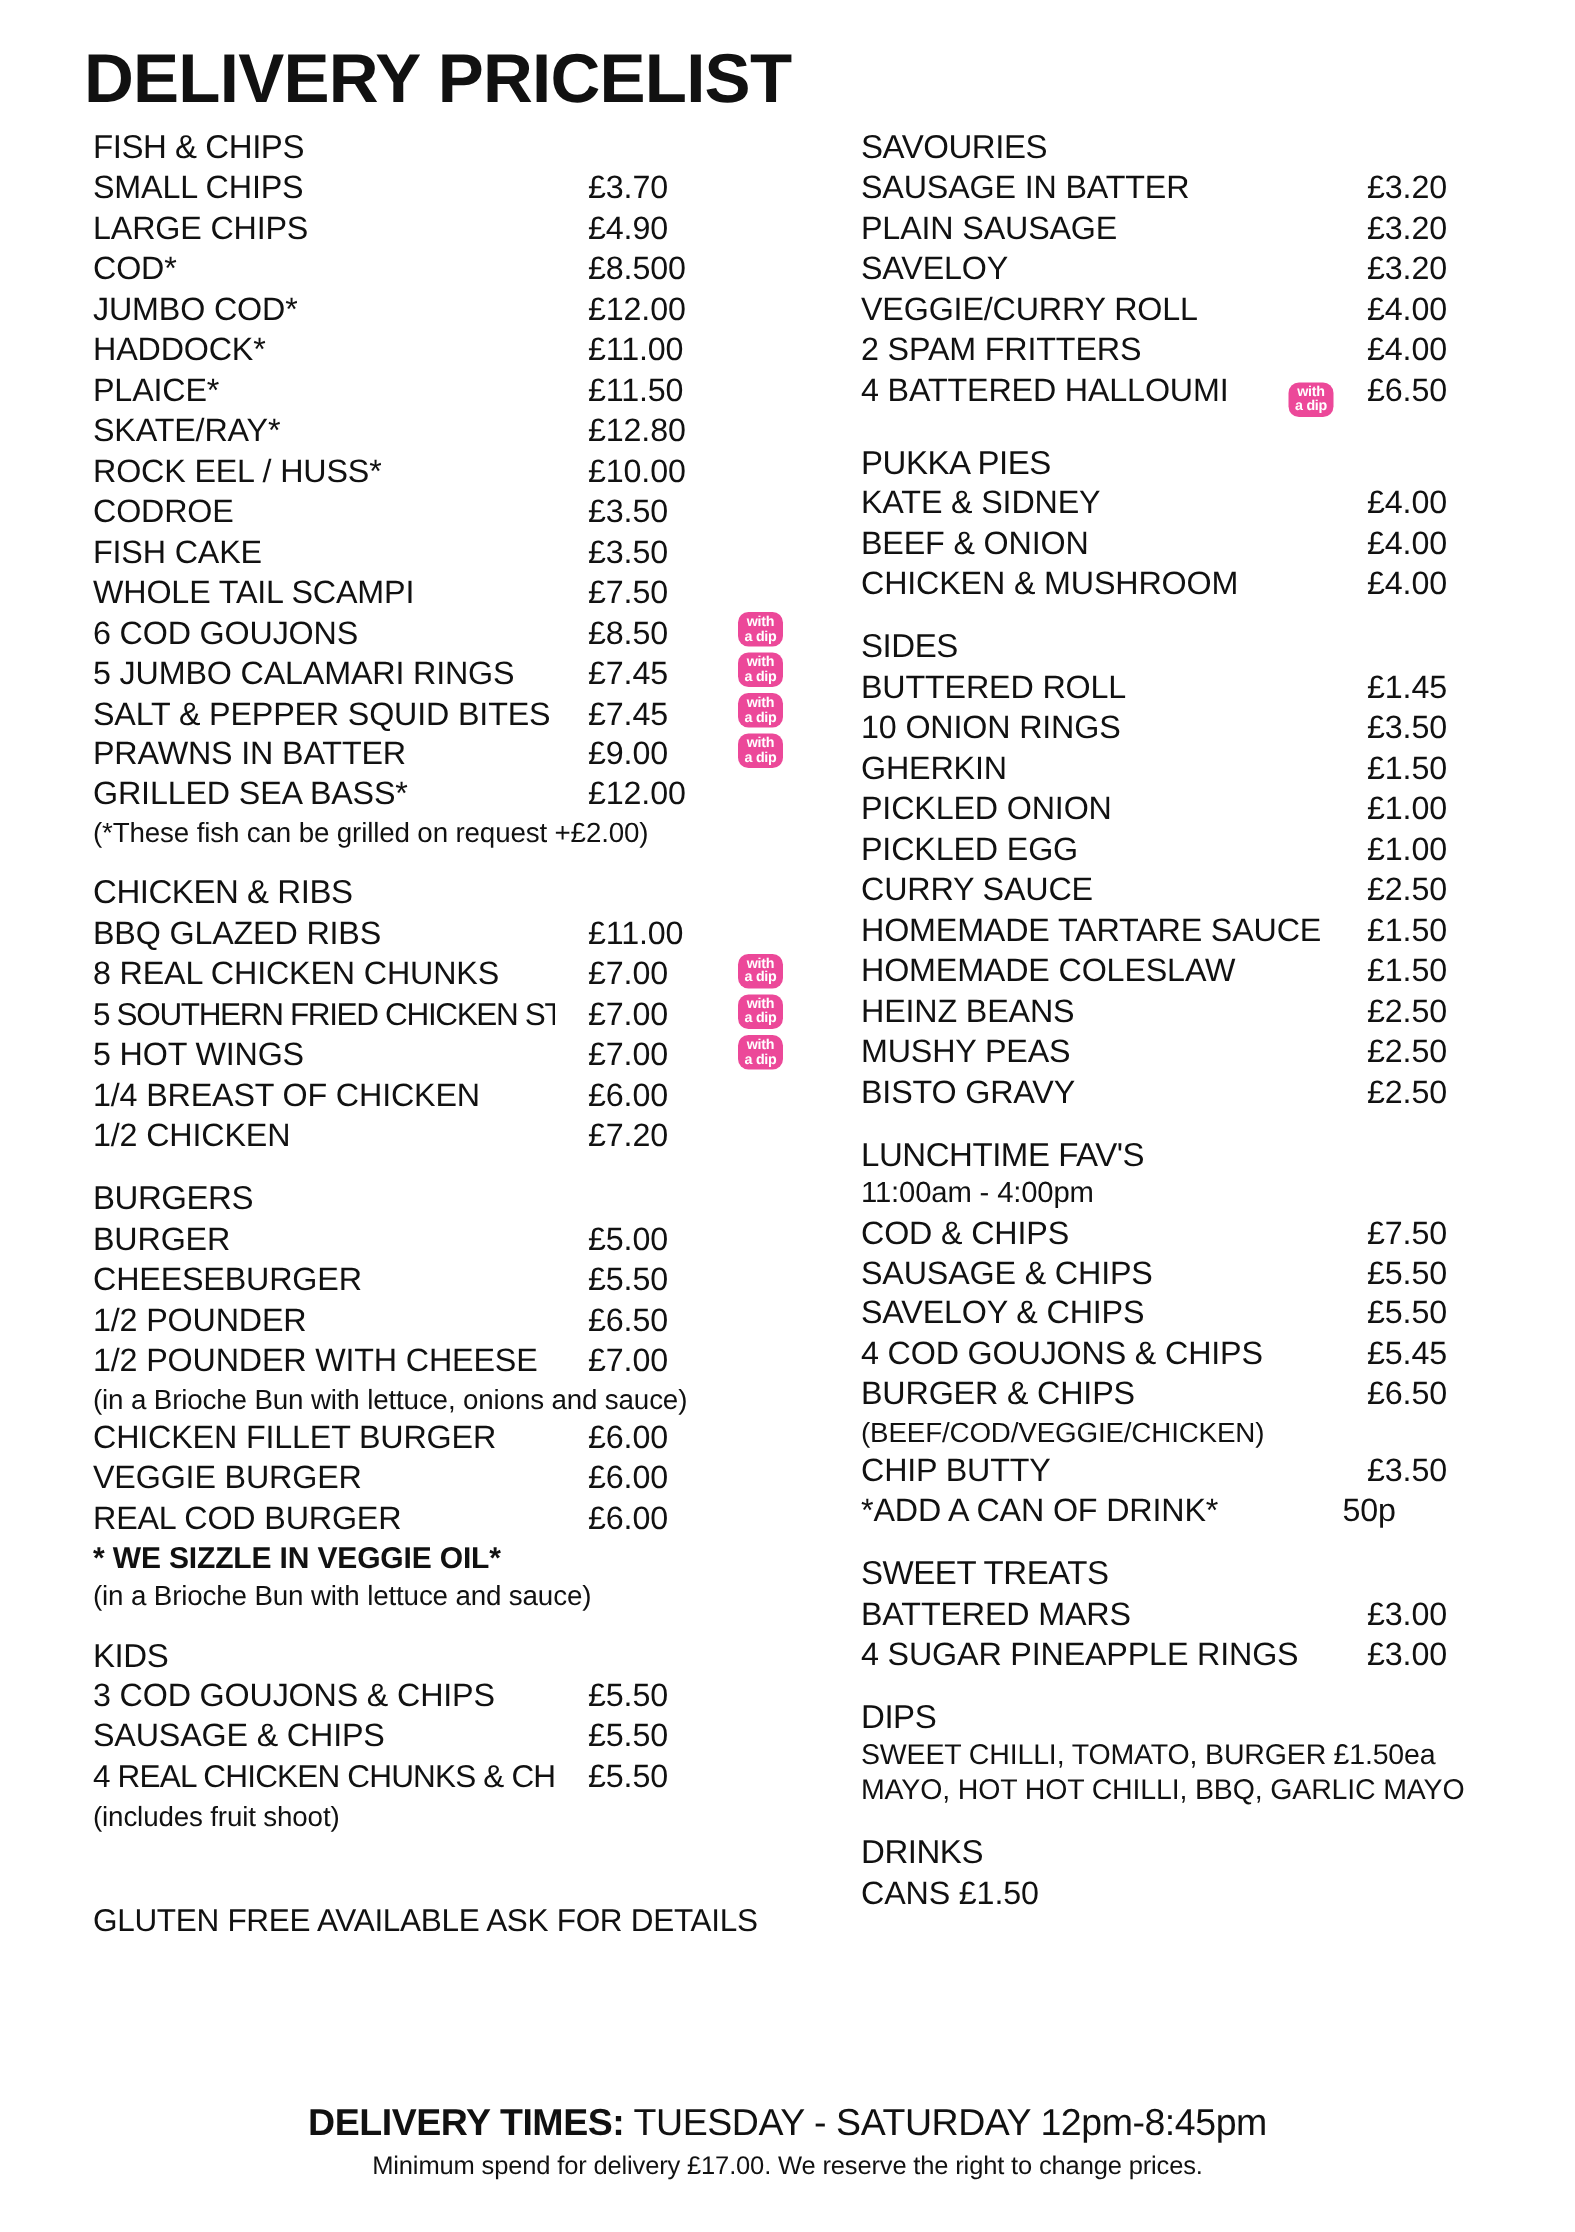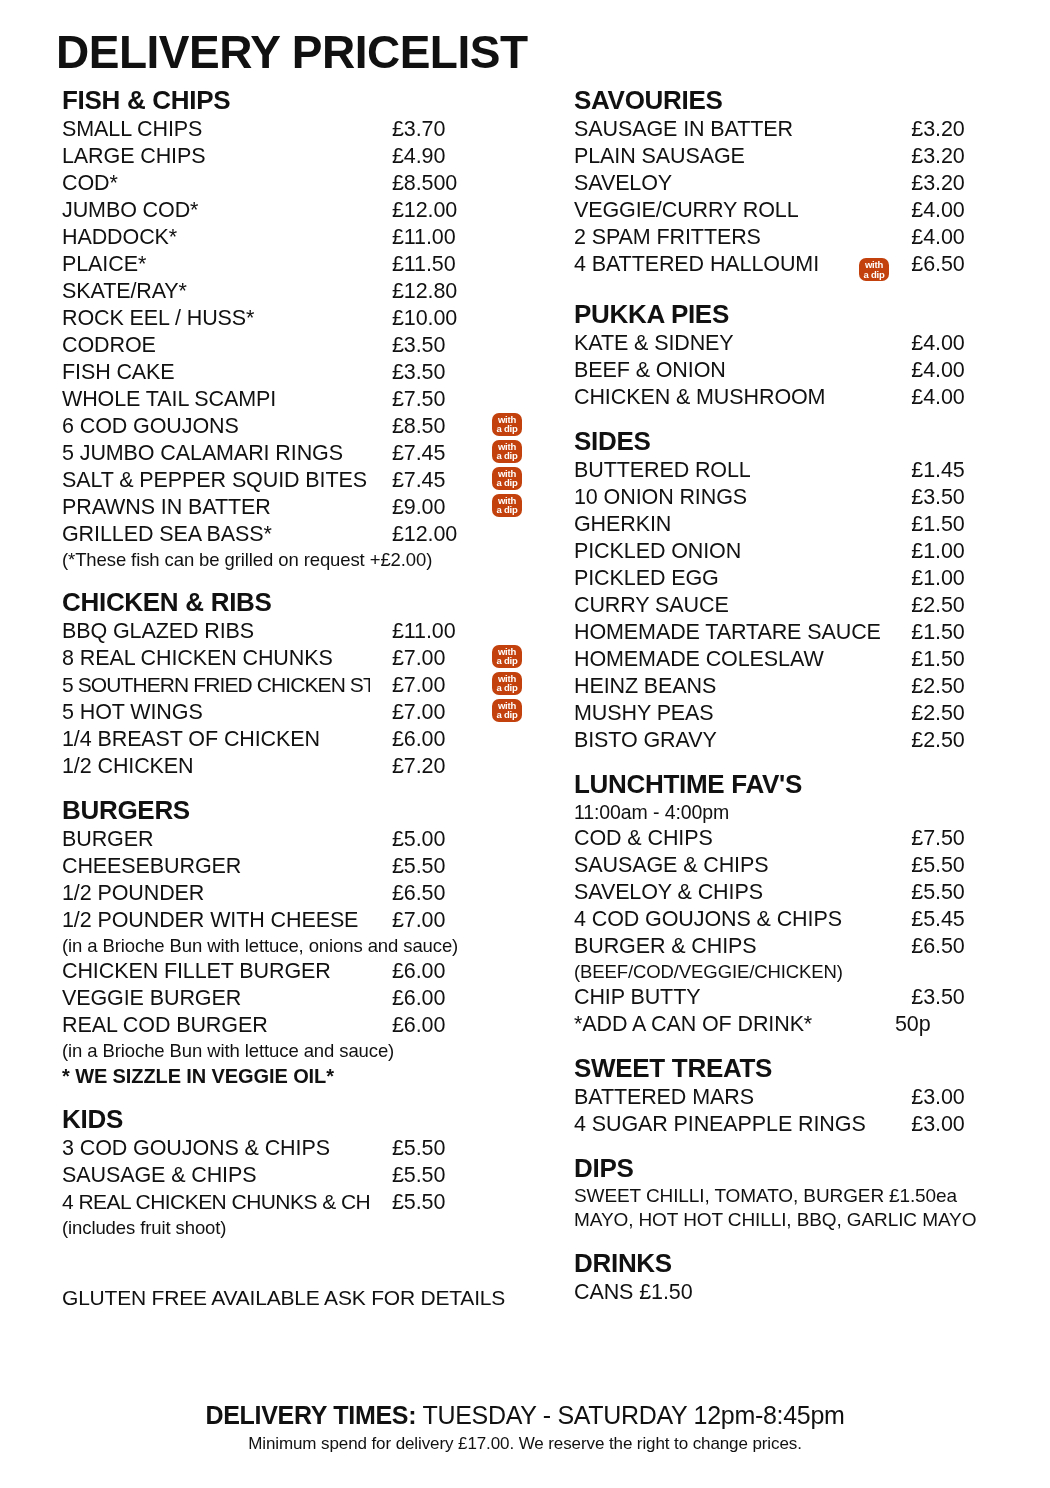--- a/index.html
+++ b/index.html
@@ -27,22 +27,22 @@
   }
 
   
   .cols{ display:flex; align-items:flex-start; }
   .col{ }
   .col-left{ width:470px; padding-left:6px; }
   .col-right{ width:455px; padding-left:48px; }
 
   
   .sec-head{
-    font-weight:700;
-    font-size:26px;
+    font-weight:400;
+    font-size:22px;
     letter-spacing:-0.3px;
     line-height:1.12;
     text-transform:uppercase;
     margin-top:16px;
     margin-bottom:1px;
   }
   .sec-head.first{ margin-top:0; }
 
   
   .item{
@@ -80,21 +80,21 @@
   .note.bold{ font-weight:700; font-size:20px; }
   .subtime{
     font-size:19.5px;
     line-height:1.3;
     letter-spacing:-0.1px;
   }
 
   
   .dip{
     display:inline-block;
-    background:#c2410c;
+    background:#ec4899;
     color:#ffffff;
     border-radius:7px;
     padding:2px 4px 2px 4px;
     width:30px;
     text-align:center;
     font-weight:800;
     font-size:9.5px;
     line-height:9.5px;
     letter-spacing:-0.2px;
     vertical-align:middle;
@@ -324,22 +324,22 @@
             <span class="sp"></span>
             <span class="pr">£6.00</span>
             <span class="dipslot"></span>
           </div>
         <div class="item">
             <span class="nm">REAL COD BURGER</span>
             <span class="sp"></span>
             <span class="pr">£6.00</span>
             <span class="dipslot"></span>
           </div>
+        <div class="note bold">* WE SIZZLE IN VEGGIE OIL*</div>
         <div class="note">(in a Brioche Bun with lettuce and sauce)</div>
-        <div class="note bold">* WE SIZZLE IN VEGGIE OIL*</div>
       </div>
 
       <div class="sec-head">KIDS</div>
       <div>
         <div class="item">
             <span class="nm">3 COD GOUJONS &amp; CHIPS</span>
             <span class="sp"></span>
             <span class="pr">£5.50</span>
             <span class="dipslot"></span>
           </div>

